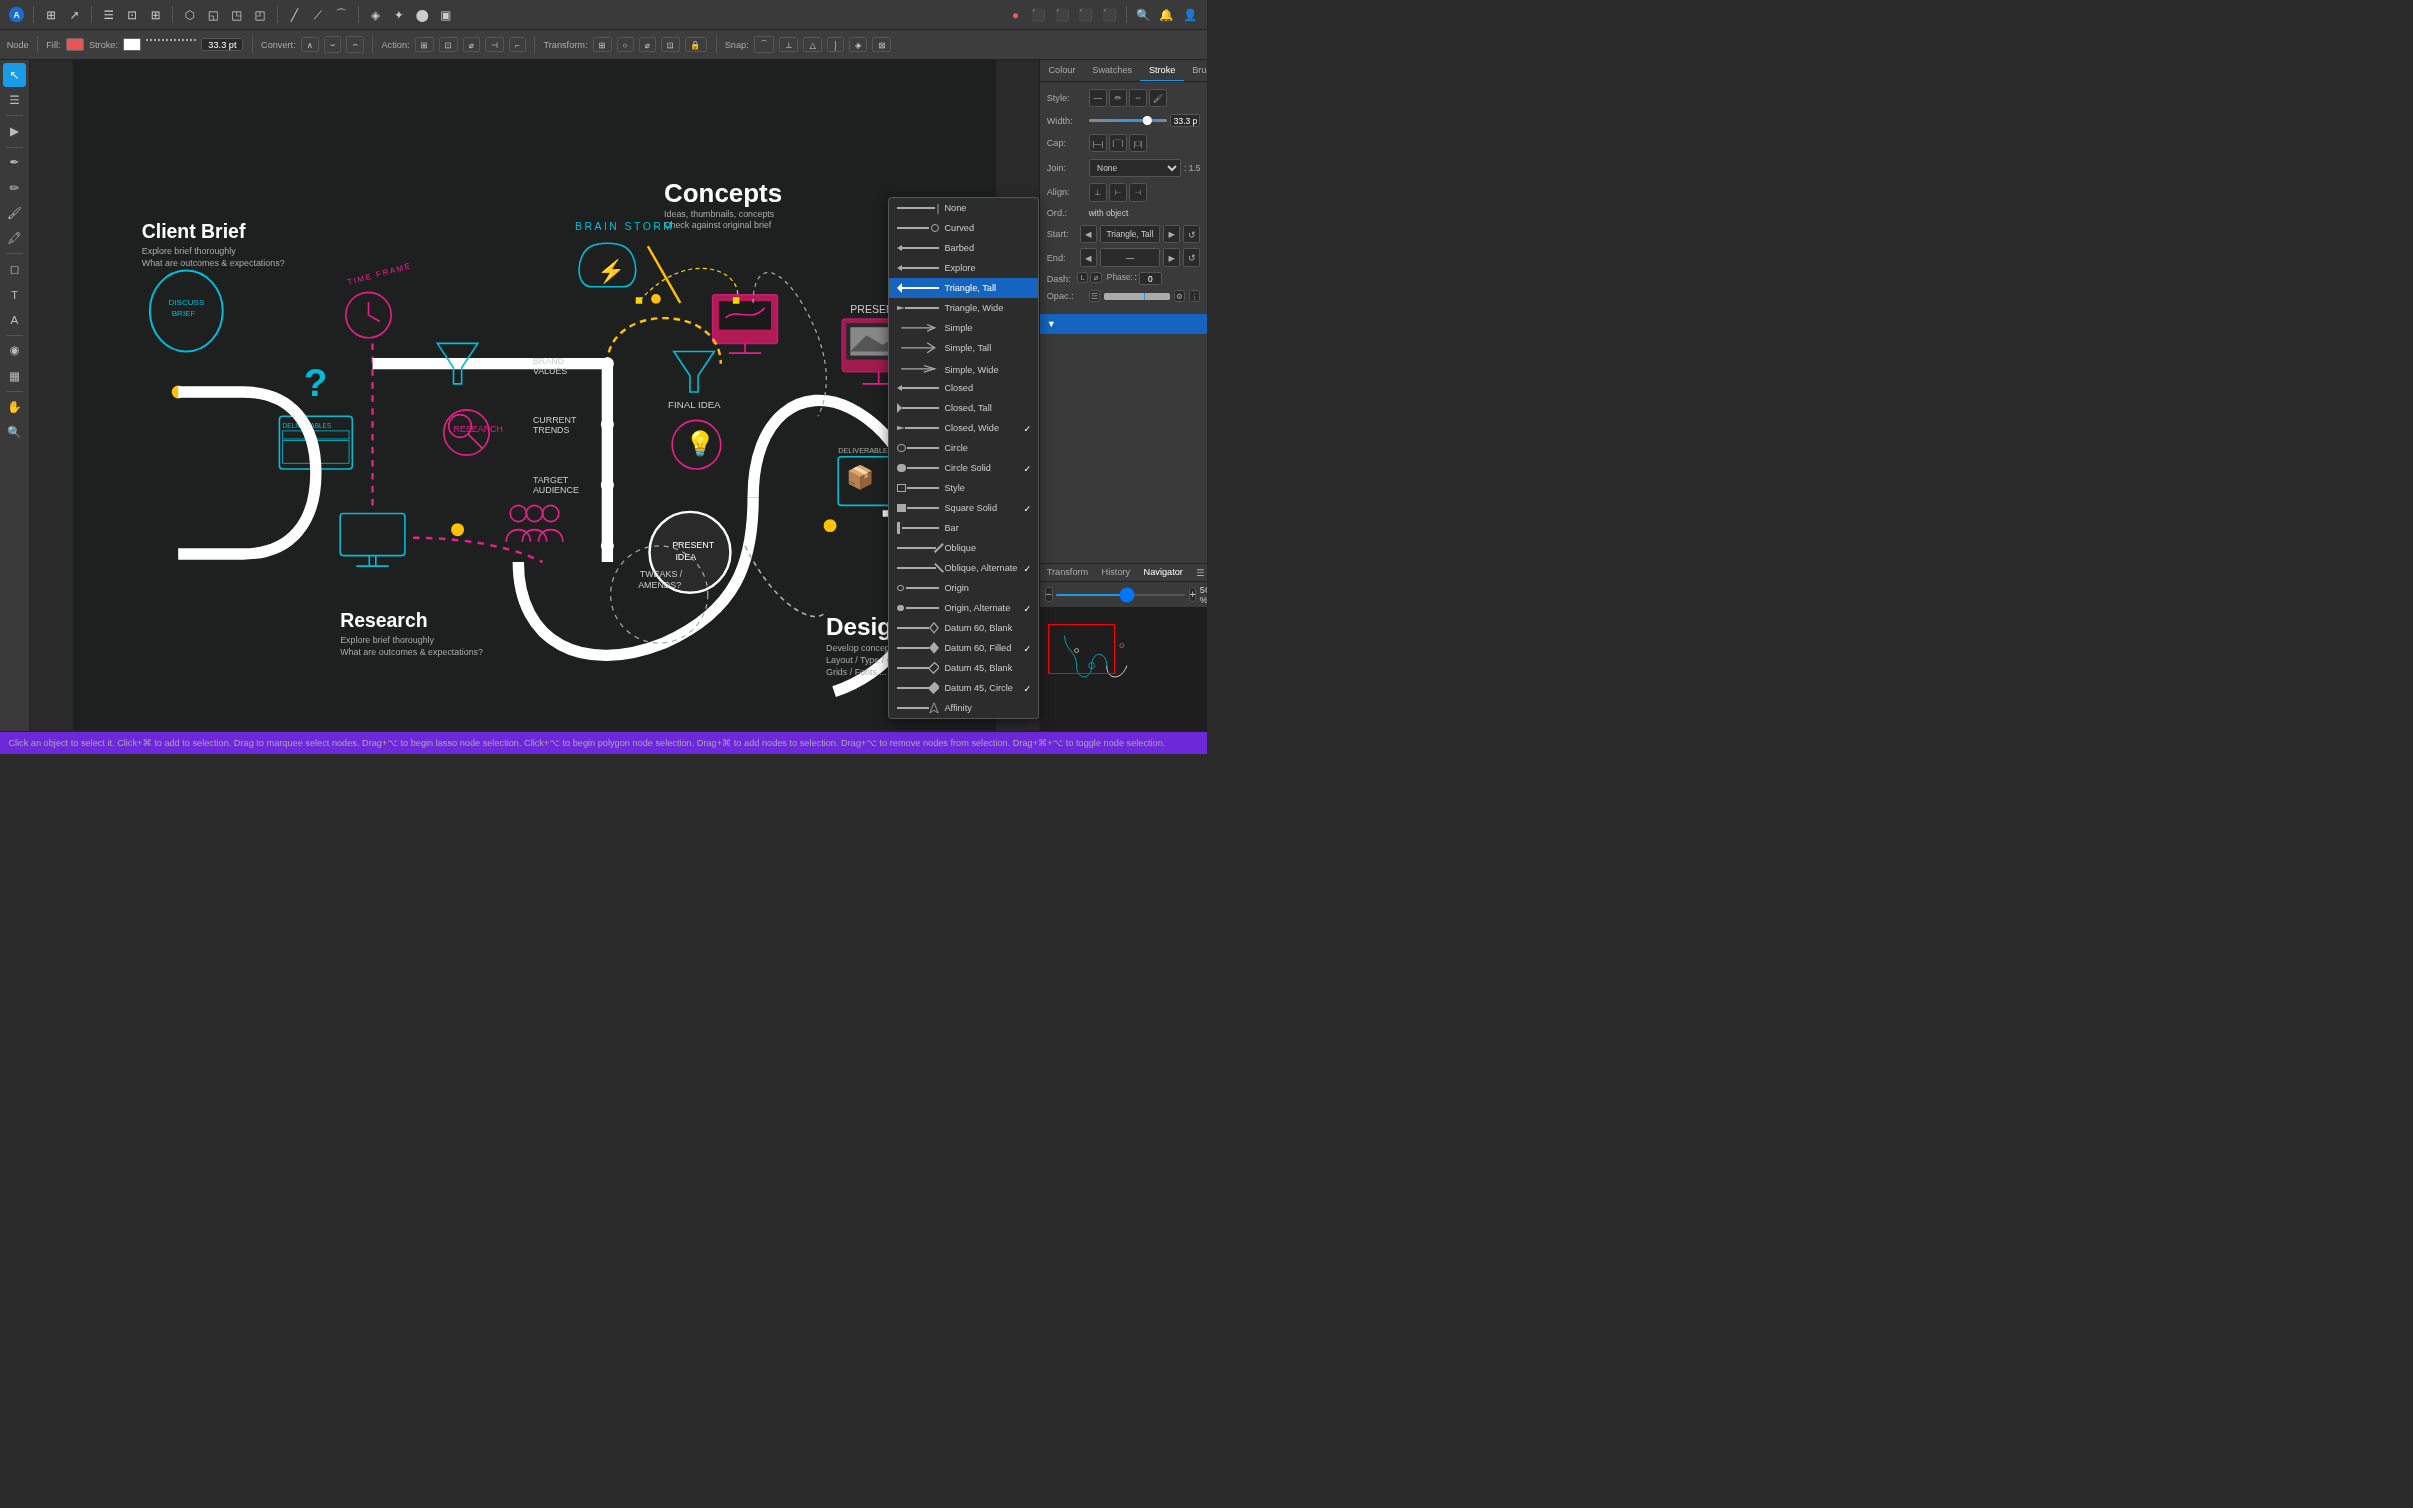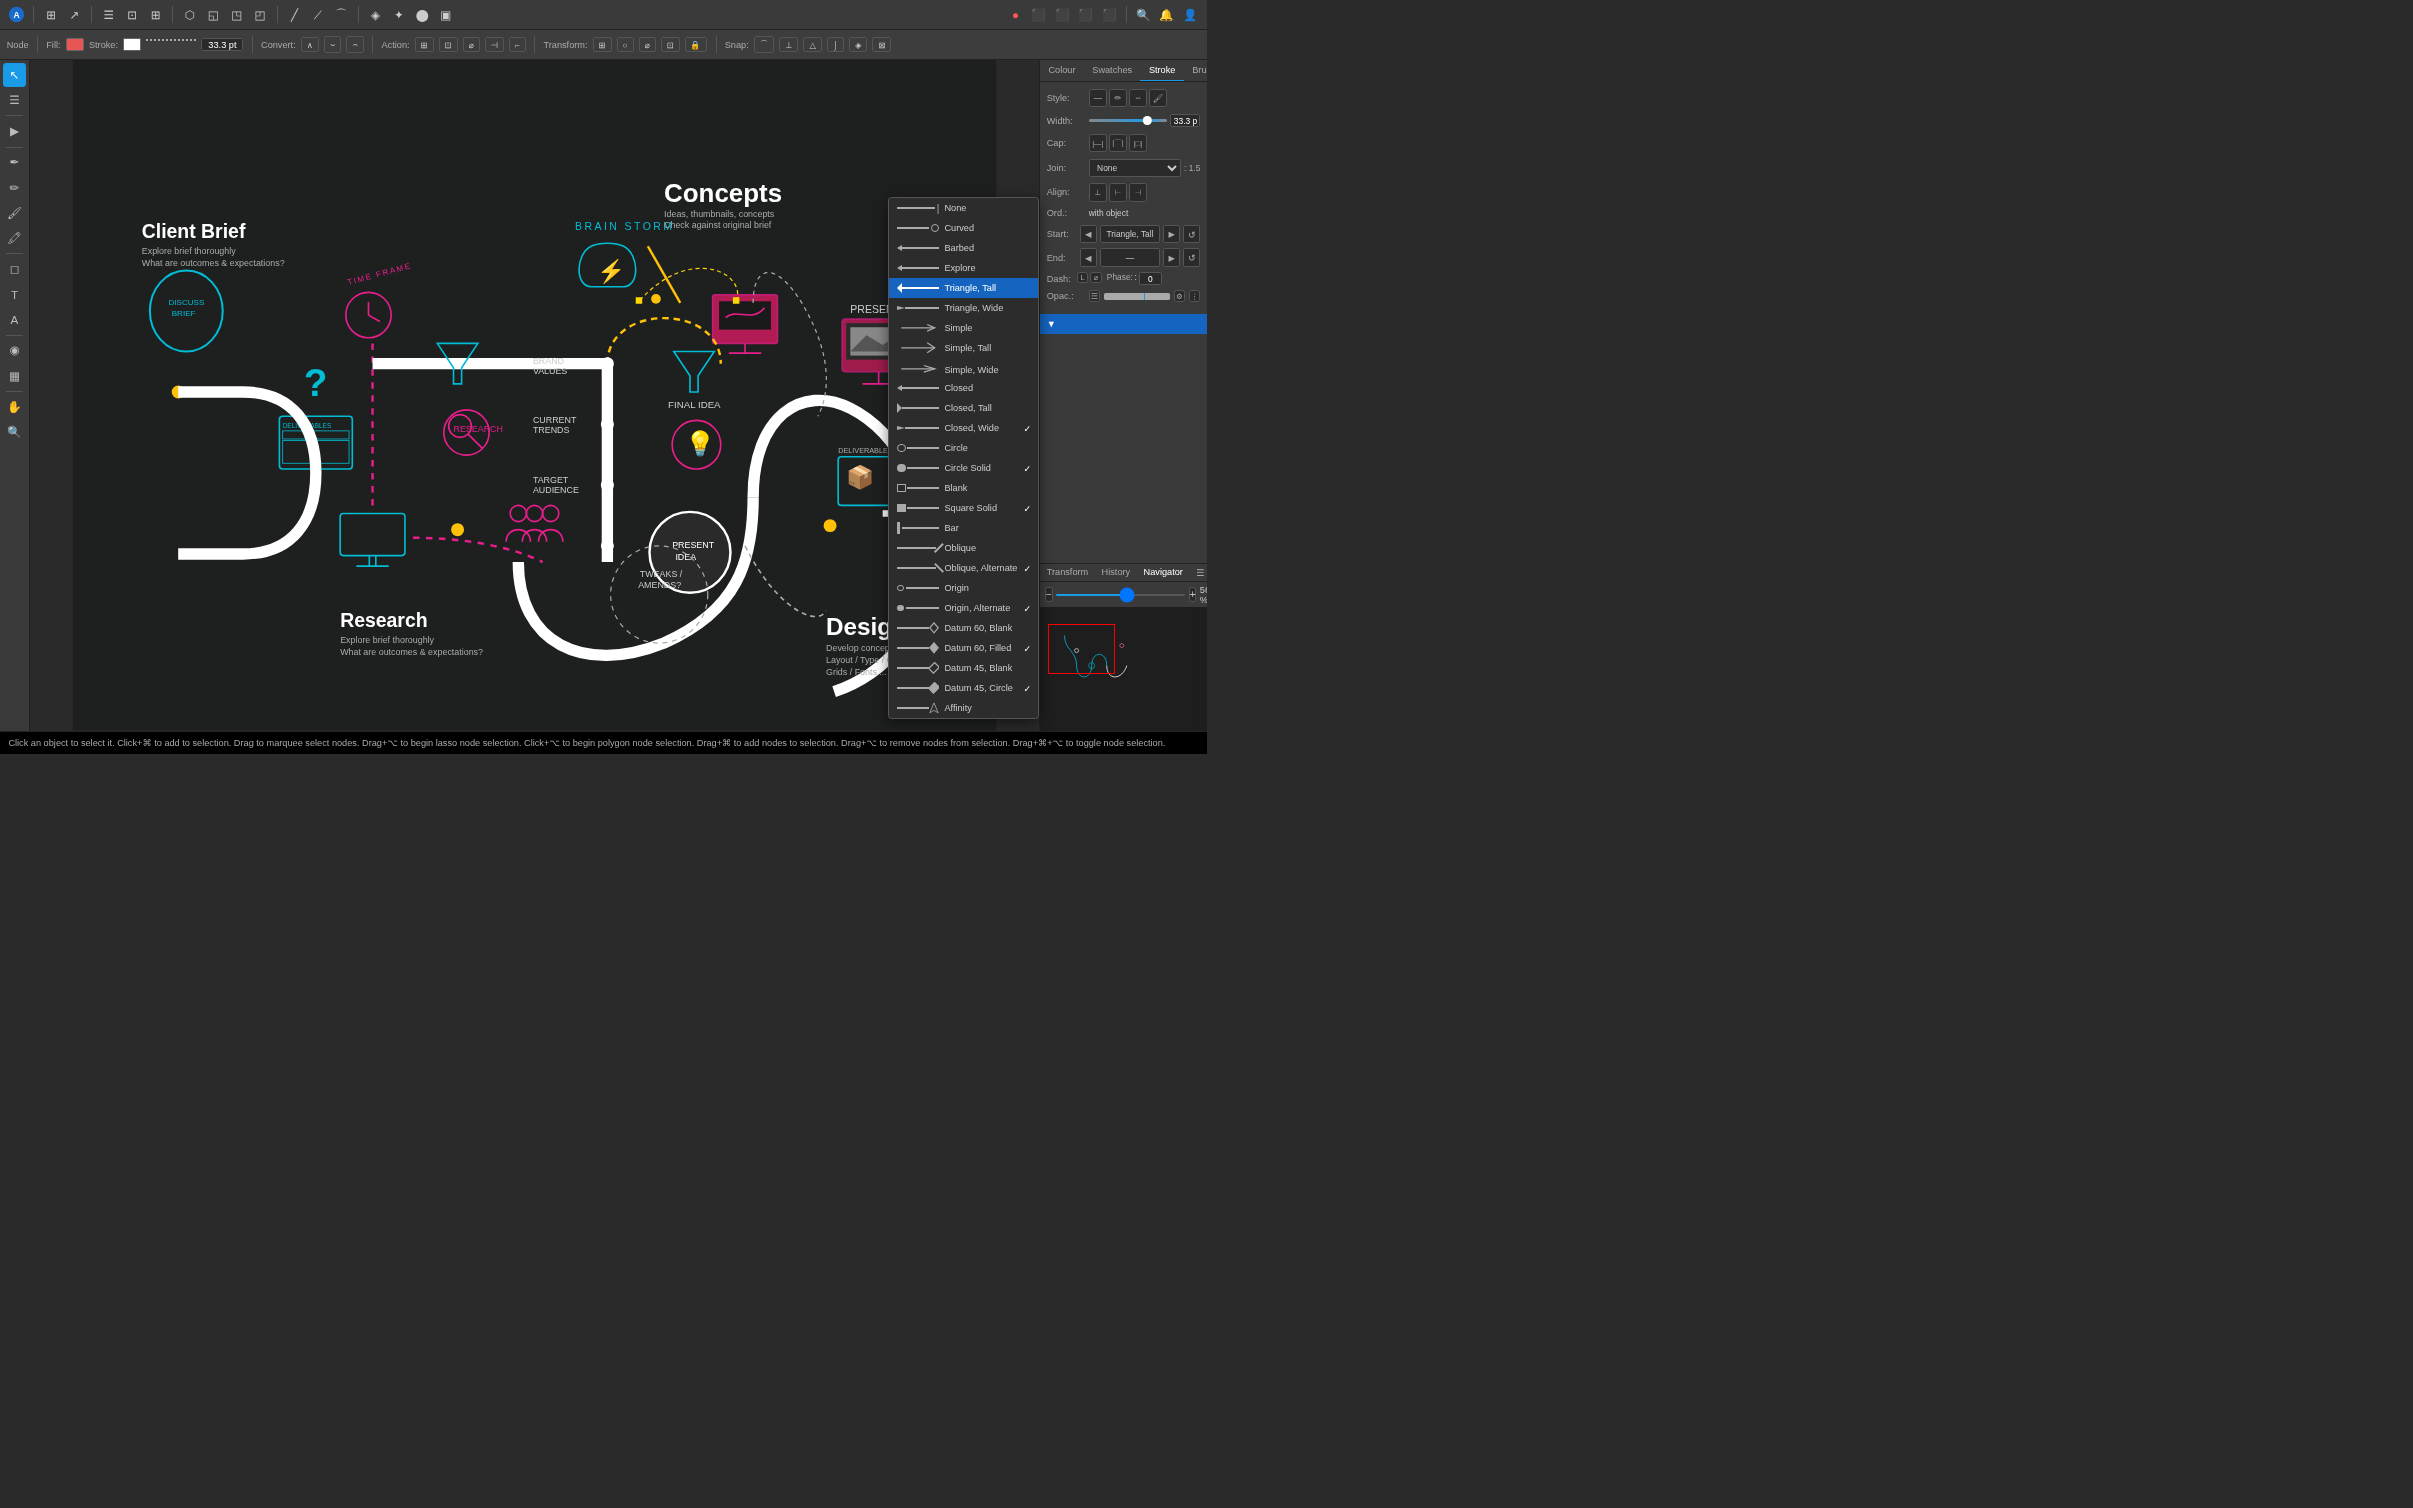--- a/index.html
+++ b/index.html
@@ -86,21 +86,21 @@
       position: absolute; top: 60px; left: 30px; right: 168px; bottom: 23.5px;
       background: #2a2a2a; overflow: hidden;
     }
 
     
     #artwork { width: 100%; height: 100%; }
 
     
     #status-bar {
       position: absolute; bottom: 0; left: 0; right: 0; height: 23.5px;
-      background: #000000; border-top: 0.8px solid #222;
+      background: #6d28d9; border-top: 0.8px solid #222;
       display: flex; align-items: center; padding: 0 8.4px;
       font-size: 9.2px; color: #aaa; z-index: 100;
     }
 
     
     #navigator-section {
       position: absolute; bottom: 0; left: 0; right: 0; height: 168px;
       border-top: 0.8px solid #222; background: #3a3a3a;
     }
     #nav-tabs { display: flex; border-bottom: 0.8px solid #222; }
@@ -505,21 +505,21 @@
     </div>
     <span>Circle Solid</span>
     <span class="check-mark">✓</span>
   </div>
 
   <div class="dropdown-item">
     <div class="arrow-icon">
       <div style="width:8.4px;height:8.4px;border:1.3px solid #aaa;"></div>
       <div style="height:1.3px;flex:1;background:#aaa;margin-left:1.7px;"></div>
     </div>
-    <span>Blank</span>
+    <span>Style</span>
   </div>
 
   <div class="dropdown-item" style="position:relative;">
     <div class="arrow-icon">
       <div style="width:8.4px;height:8.4px;background:#aaa;"></div>
       <div style="height:1.3px;flex:1;background:#aaa;margin-left:1.7px;"></div>
     </div>
     <span>Square Solid</span>
     <span class="check-mark">✓</span>
   </div>

